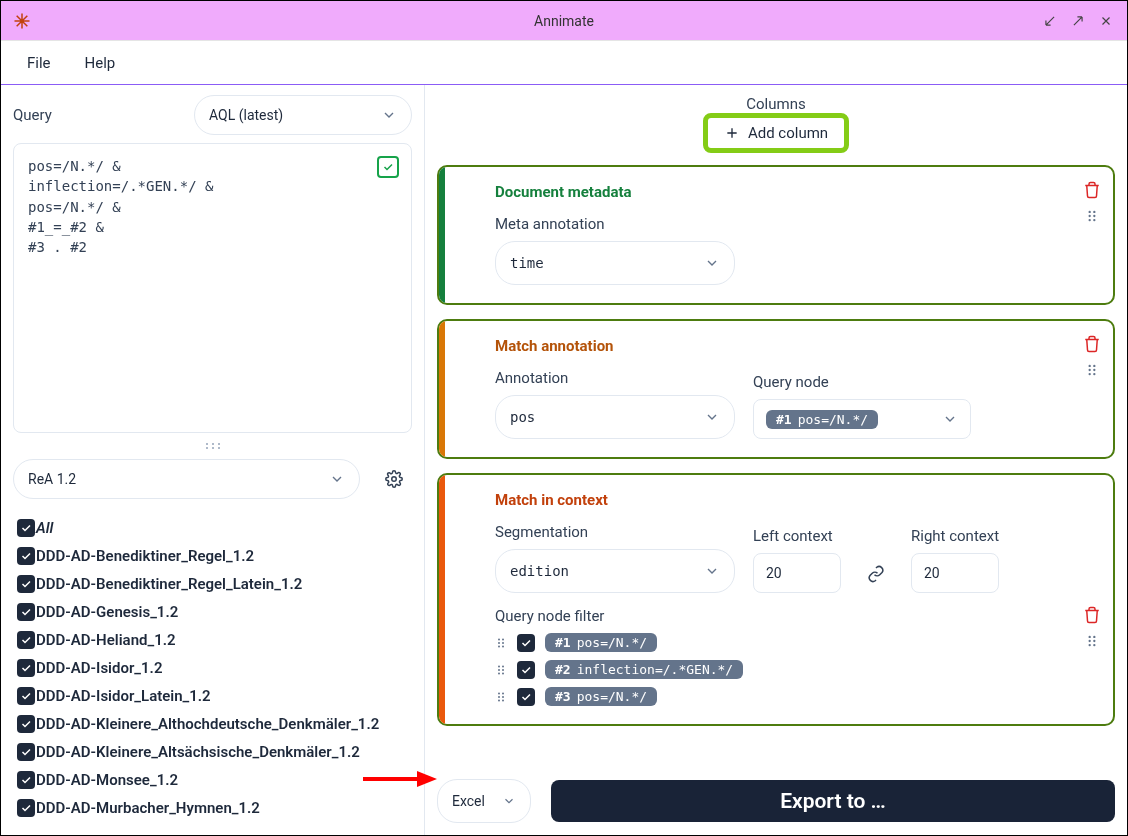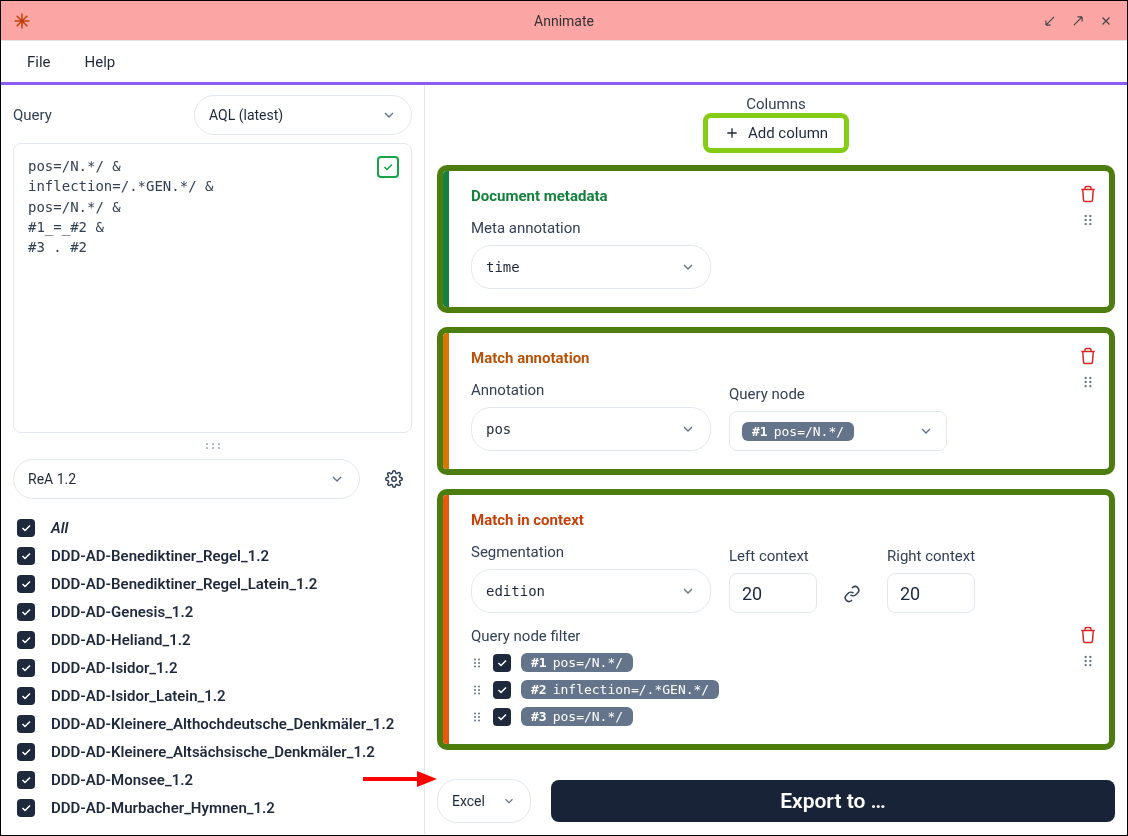--- a/index.html
+++ b/index.html
@@ -1,25 +1,25 @@
 <!DOCTYPE html>
 <html><head>
 <meta charset="utf-8">
 <style>
   * { box-sizing: border-box; margin: 0; padding: 0; }
   body { font-family: -apple-system, BlinkMacSystemFont, "Segoe UI", Roboto, sans-serif; font-size: 14px; color: #1e293b; background: #fff; }
   .window { width: 1128px; height: 836px; border: 1px solid #000; background: #fff; display: flex; flex-direction: column; position: relative; }
   
-  .titlebar { height: 40px; background: #fca5a5; display: flex; align-items: center; position: relative; border-bottom: 1px solid #e5e5e5; }
+  .titlebar { height: 40px; background: #f0abfc; display: flex; align-items: center; position: relative; border-bottom: 1px solid #e5e5e5; }
   .titlebar-icon { width: 18px; height: 18px; margin-left: 12px; color: #c2410c; }
   .titlebar-title { position: absolute; left: 0; right: 0; text-align: center; font-size: 14px; color: #333; pointer-events: none; }
   .titlebar-controls { margin-left: auto; display: flex; gap: 14px; padding-right: 14px; color: #444; }
   .titlebar-controls span { cursor: pointer; font-size: 14px; }
   
-  .menubar { height: 44px; display: flex; align-items: center; padding: 0 26px; gap: 34px; border-bottom: 3px solid #8b5cf6; }
+  .menubar { height: 44px; display: flex; align-items: center; padding: 0 26px; gap: 34px; border-bottom: 1px solid #8b5cf6; }
   .menu-item { font-size: 15px; cursor: pointer; }
   
   .content { flex: 1; display: flex; min-height: 0; }
   .left-pane { width: 424px; border-right: 1px solid #e2e8f0; display: flex; flex-direction: column; padding: 10px 12px; gap: 12px; }
   .right-pane { flex: 1; display: flex; flex-direction: column; padding: 10px 12px 12px; }
   
   .query-head { display: flex; align-items: center; justify-content: space-between; margin-bottom: 8px; }
   .section-label { font-size: 15px; color: #334155; }
   .sub-label { font-size: 15px; color: #334155; margin-bottom: 8px; }
   
@@ -29,43 +29,43 @@
   
   .query-box { border: 1px solid #e2e8f0; border-radius: 8px; padding: 12px 44px 12px 14px; font-family: ui-monospace, SFMono-Regular, Menlo, monospace; font-size: 14px; line-height: 1.45; white-space: pre; min-height: 290px; position: relative; color: #334155; }
   .query-valid { position: absolute; top: 12px; right: 12px; width: 22px; height: 22px; border: 2px solid #16a34a; border-radius: 4px; display: flex; align-items: center; justify-content: center; color: #16a34a; font-size: 13px; }
   
   .pane-split { display:flex; justify-content:center; margin:-4px 0; color:#94a3b8;}
   
   .corpus-head { display: flex; align-items: center; gap: 16px; }
   .icon-btn { width: 36px; height: 36px; display: flex; align-items: center; justify-content: center; cursor: pointer; color: #334155; border-radius: 6px; }
   
   .corpus-list { flex: 1; overflow: hidden; display: flex; flex-direction: column; gap: 6px; padding-top: 6px; }
-  .corpus-item { display: flex; align-items: center; gap: 16px; padding: 2px 4px; cursor: pointer; }
+  .corpus-item { display: flex; align-items: center; gap: 1px; padding: 2px 4px; cursor: pointer; }
   .checkbox { width: 18px; height: 18px; border-radius: 4px; background: #1e293b; display: flex; align-items: center; justify-content: center; flex-shrink: 0; }
   .checkbox svg { color: #fff; width: 12px; height: 12px; }
   .corpus-name { font-size: 15px; font-weight: 600; }
   .corpus-name.em { font-style: italic; }
   
   .columns-head { display: flex; align-items: center; justify-content: space-between; margin-bottom: 12px; flex-direction: column; }
   .add-col-btn { height: 40px; border: 5px solid #84cc16; border-radius: 8px; background: #fff; padding: 0 16px; display: flex; align-items: center; gap: 8px; cursor: pointer; font-size: 15px; }
   
   .columns-scroll { flex: 1; overflow: hidden; display: flex; flex-direction: column; gap: 14px; }
-  .card { border: 6px solid #4d7c0f; border-radius: 10px; display: flex; overflow: hidden; background: #fff; }
+  .card { border: 2px solid #4d7c0f; border-radius: 10px; display: flex; overflow: hidden; background: #fff; gap: 28px; }
   .card-accent { width: 6px; flex-shrink: 0; }
   .card-body { flex: 1; padding: 16px 18px 18px 22px; }
   .card-title { font-weight: 700; font-size: 15px; margin-bottom: 14px; }
   .card-row { display: flex; gap: 18px; align-items: flex-end; }
   .card-actions { padding: 14px 12px 0 0; display: flex; flex-direction: column; align-items: center; gap: 10px; }
   .col-block { display: flex; flex-direction: column; }
   
   .pill-select { height: 40px; border: 1px solid #e2e8f0; border-radius: 8px; background: #fff; display: flex; align-items: center; padding: 0 12px; cursor: pointer; gap: 8px; }
   .pill { background: #64748b; color: #fff; border-radius: 6px; padding: 2px 10px; font-family: ui-monospace, Menlo, monospace; font-size: 13px; display: inline-flex; align-items: center; gap: 6px; }
   .pill .pn { font-weight: 700; }
   
-  .input-num { height: 40px; width: 88px; border: 1px solid #e2e8f0; border-radius: 8px; padding: 0 12px; display:flex; align-items:center; font-size:18px; }
+  .input-num { height: 40px; width: 88px; border: 1px solid #e2e8f0; border-radius: 8px; padding: 0 12px; display:flex; align-items:center; font-size:14px; }
   .link-icon { padding: 0 6px; color: #334155; }
   
   .qnode-filter { margin-top: 14px; }
   .filter-list { display:flex; flex-direction:column; gap:8px; margin-top:8px; }
   .filter-row { display:flex; align-items:center; gap:10px; }
   .grip { color:#64748b; cursor:grab; }
   
   .footer-row { display:flex; align-items:center; gap:20px; margin-top: 12px; justify-content: space-between; }
   .export-format { width: 94px; }
   .export-btn { flex:1; height: 42px; background:#192337; color:#fff; border-radius:8px; display:flex; align-items:center; justify-content:center; font-weight:600; font-size:21px; cursor:pointer; }

